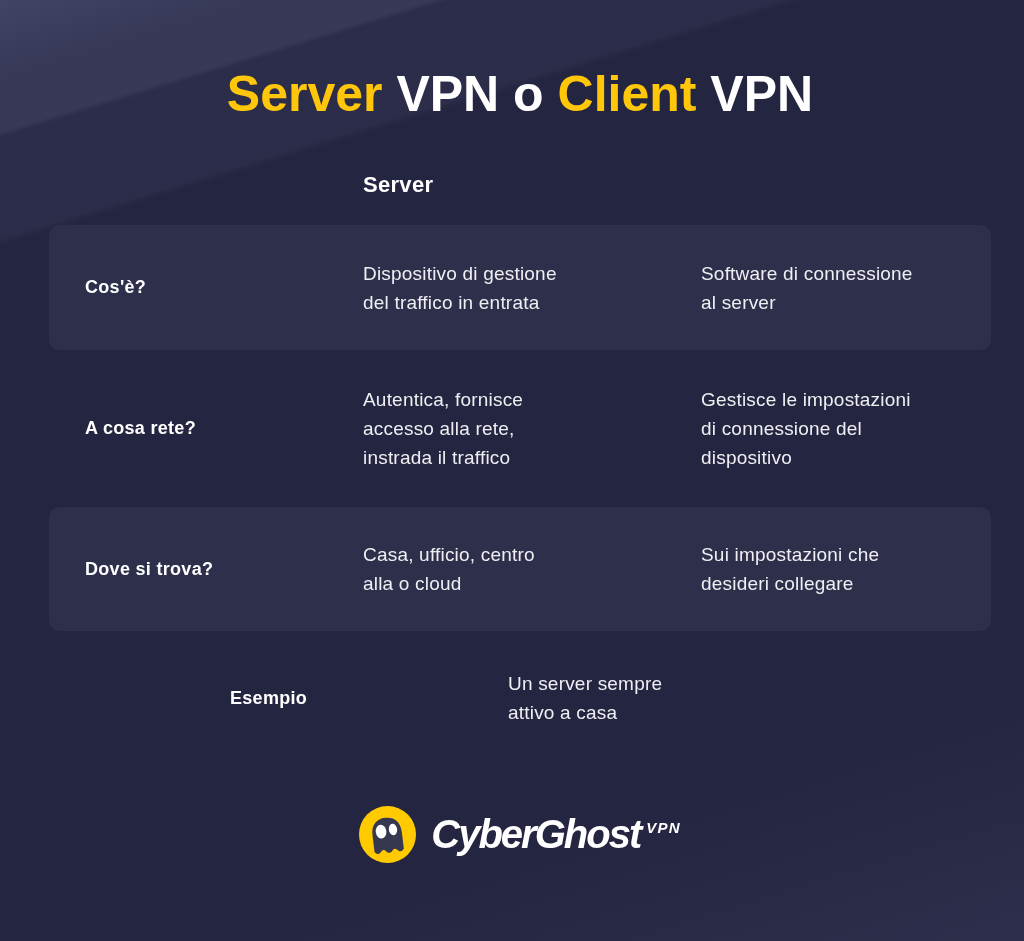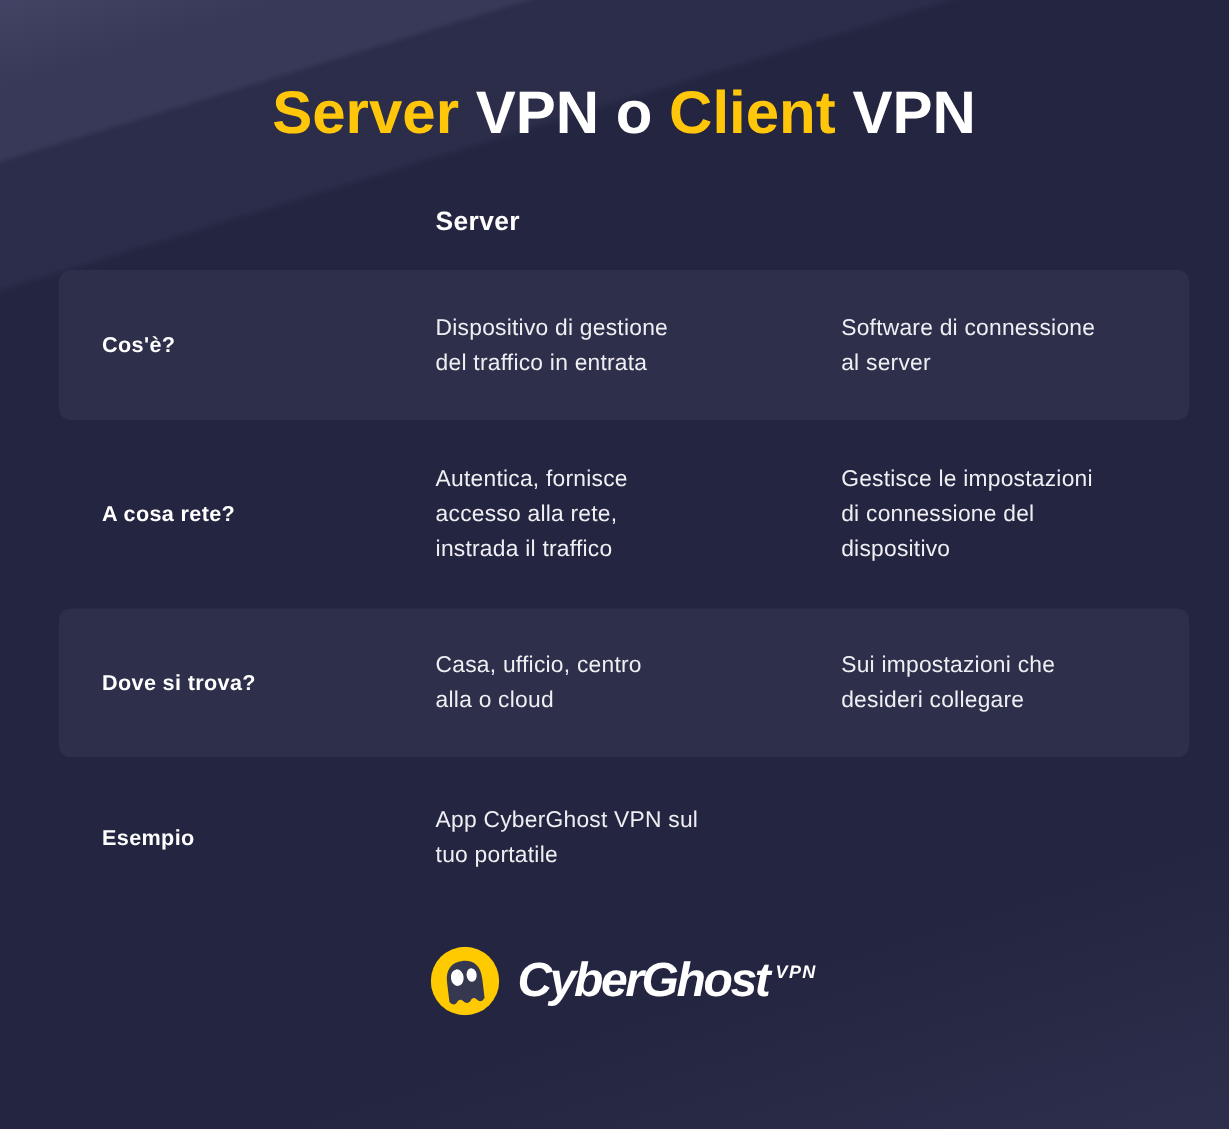--- a/index.html
+++ b/index.html
@@ -78,21 +78,21 @@
     white-space: pre-line;
     font-size: 19px;
     line-height: 29px;
     font-weight: 400;
     letter-spacing: 0.2px;
     color: var(--text-body, #EFEFF3);
   }
 
   
   .logo {
-    margin-top: 24px;
+    margin-top: 41px;
     display: flex;
     align-items: center;
     justify-content: center;
   }
   .logo-icon { width: 57px; height: 57px; flex: 0 0 auto; }
   .logo-wordmark {
     margin-left: 15px;
     color: var(--text-white, #FFFFFF);
     font-size: 40px;
     font-weight: 700;
@@ -145,22 +145,22 @@
     <div class="row row-3 hl">
       <div class="col-label row-label">Dove si trova?</div>
       <div class="col-server cell">Casa, ufficio, centro
 alla o cloud</div>
       <div class="col-client cell">Sui impostazioni che
 desideri collegare</div>
     </div>
 
     <div class="row row-4">
       <div class="col-label row-label">Esempio</div>
-      <div class="col-client cell">App CyberGhost VPN sul
-tuo portatile</div>
+      <div class="col-server cell">Un server sempre
+attivo a casa</div>
     </div>
 
   </div>
 
   <div class="logo">
     <svg class="logo-icon" viewBox="0 0 56 56">
       <circle cx="28" cy="28" r="28" fill="#FFCB00"></circle>
       <g transform="rotate(-7 28 30)">
         <path fill="#363850" d="M13.5 27.5
           C13.5 16.5 19.5 11.5 28 11.5

